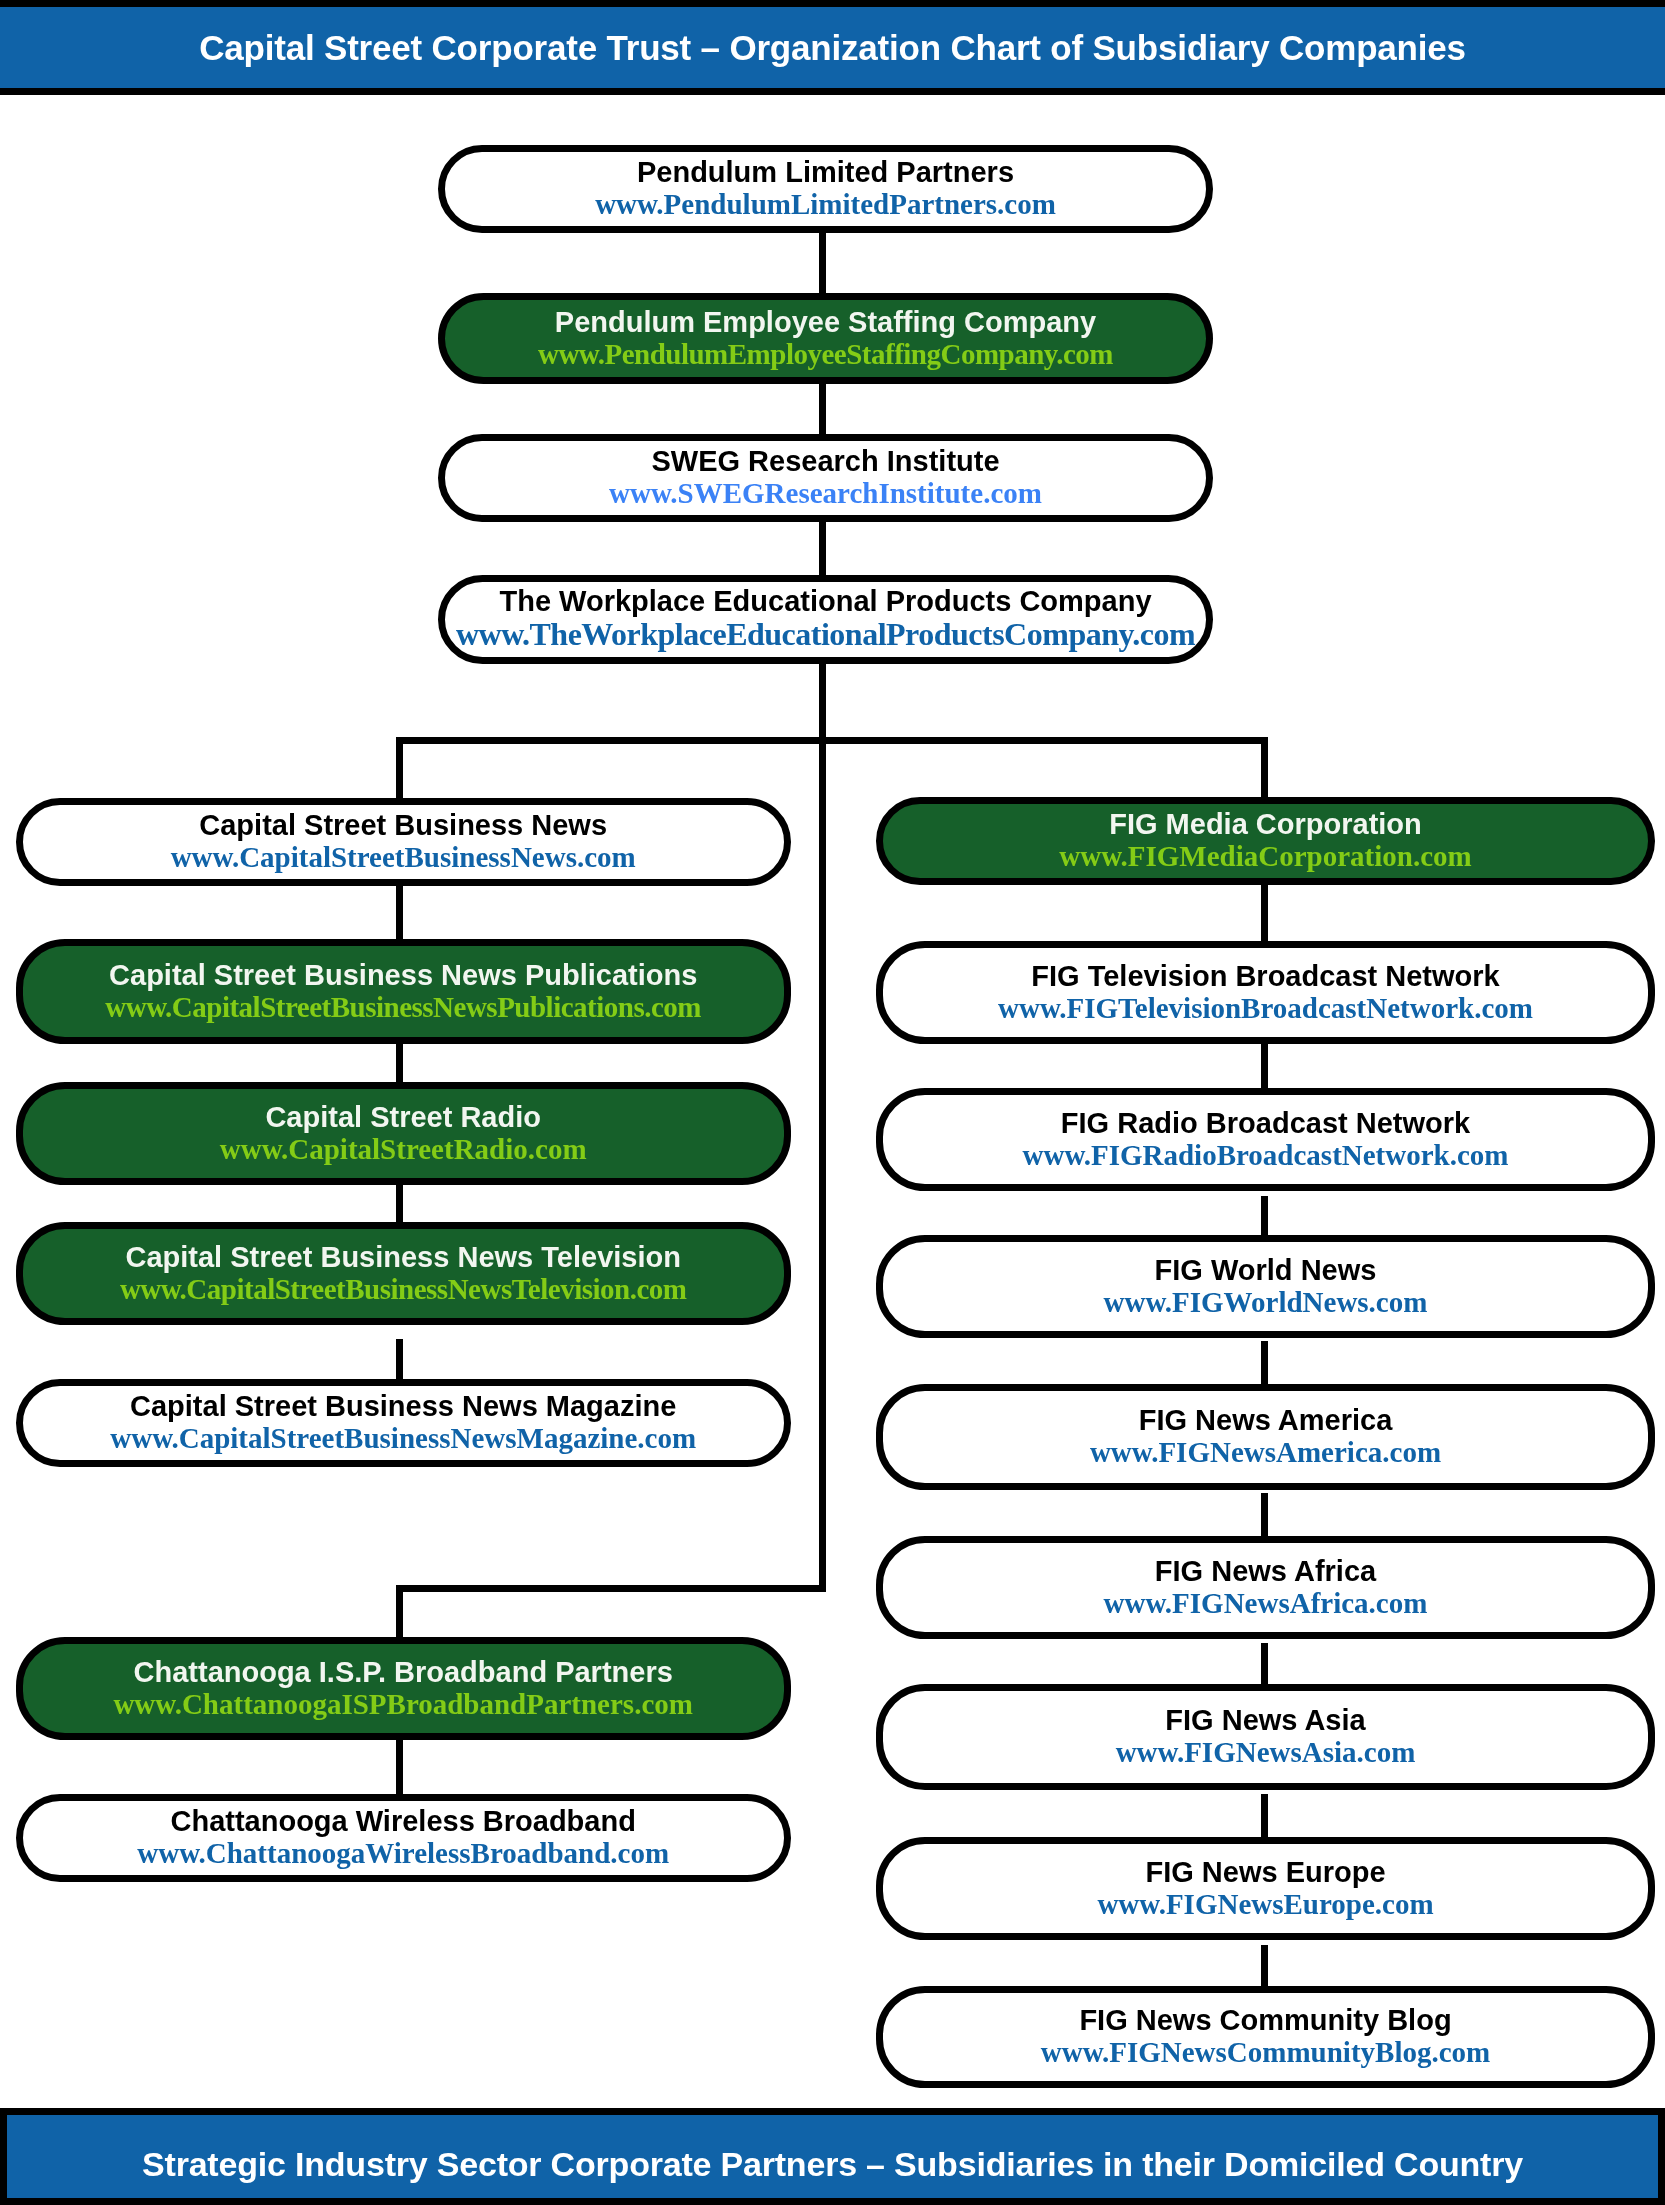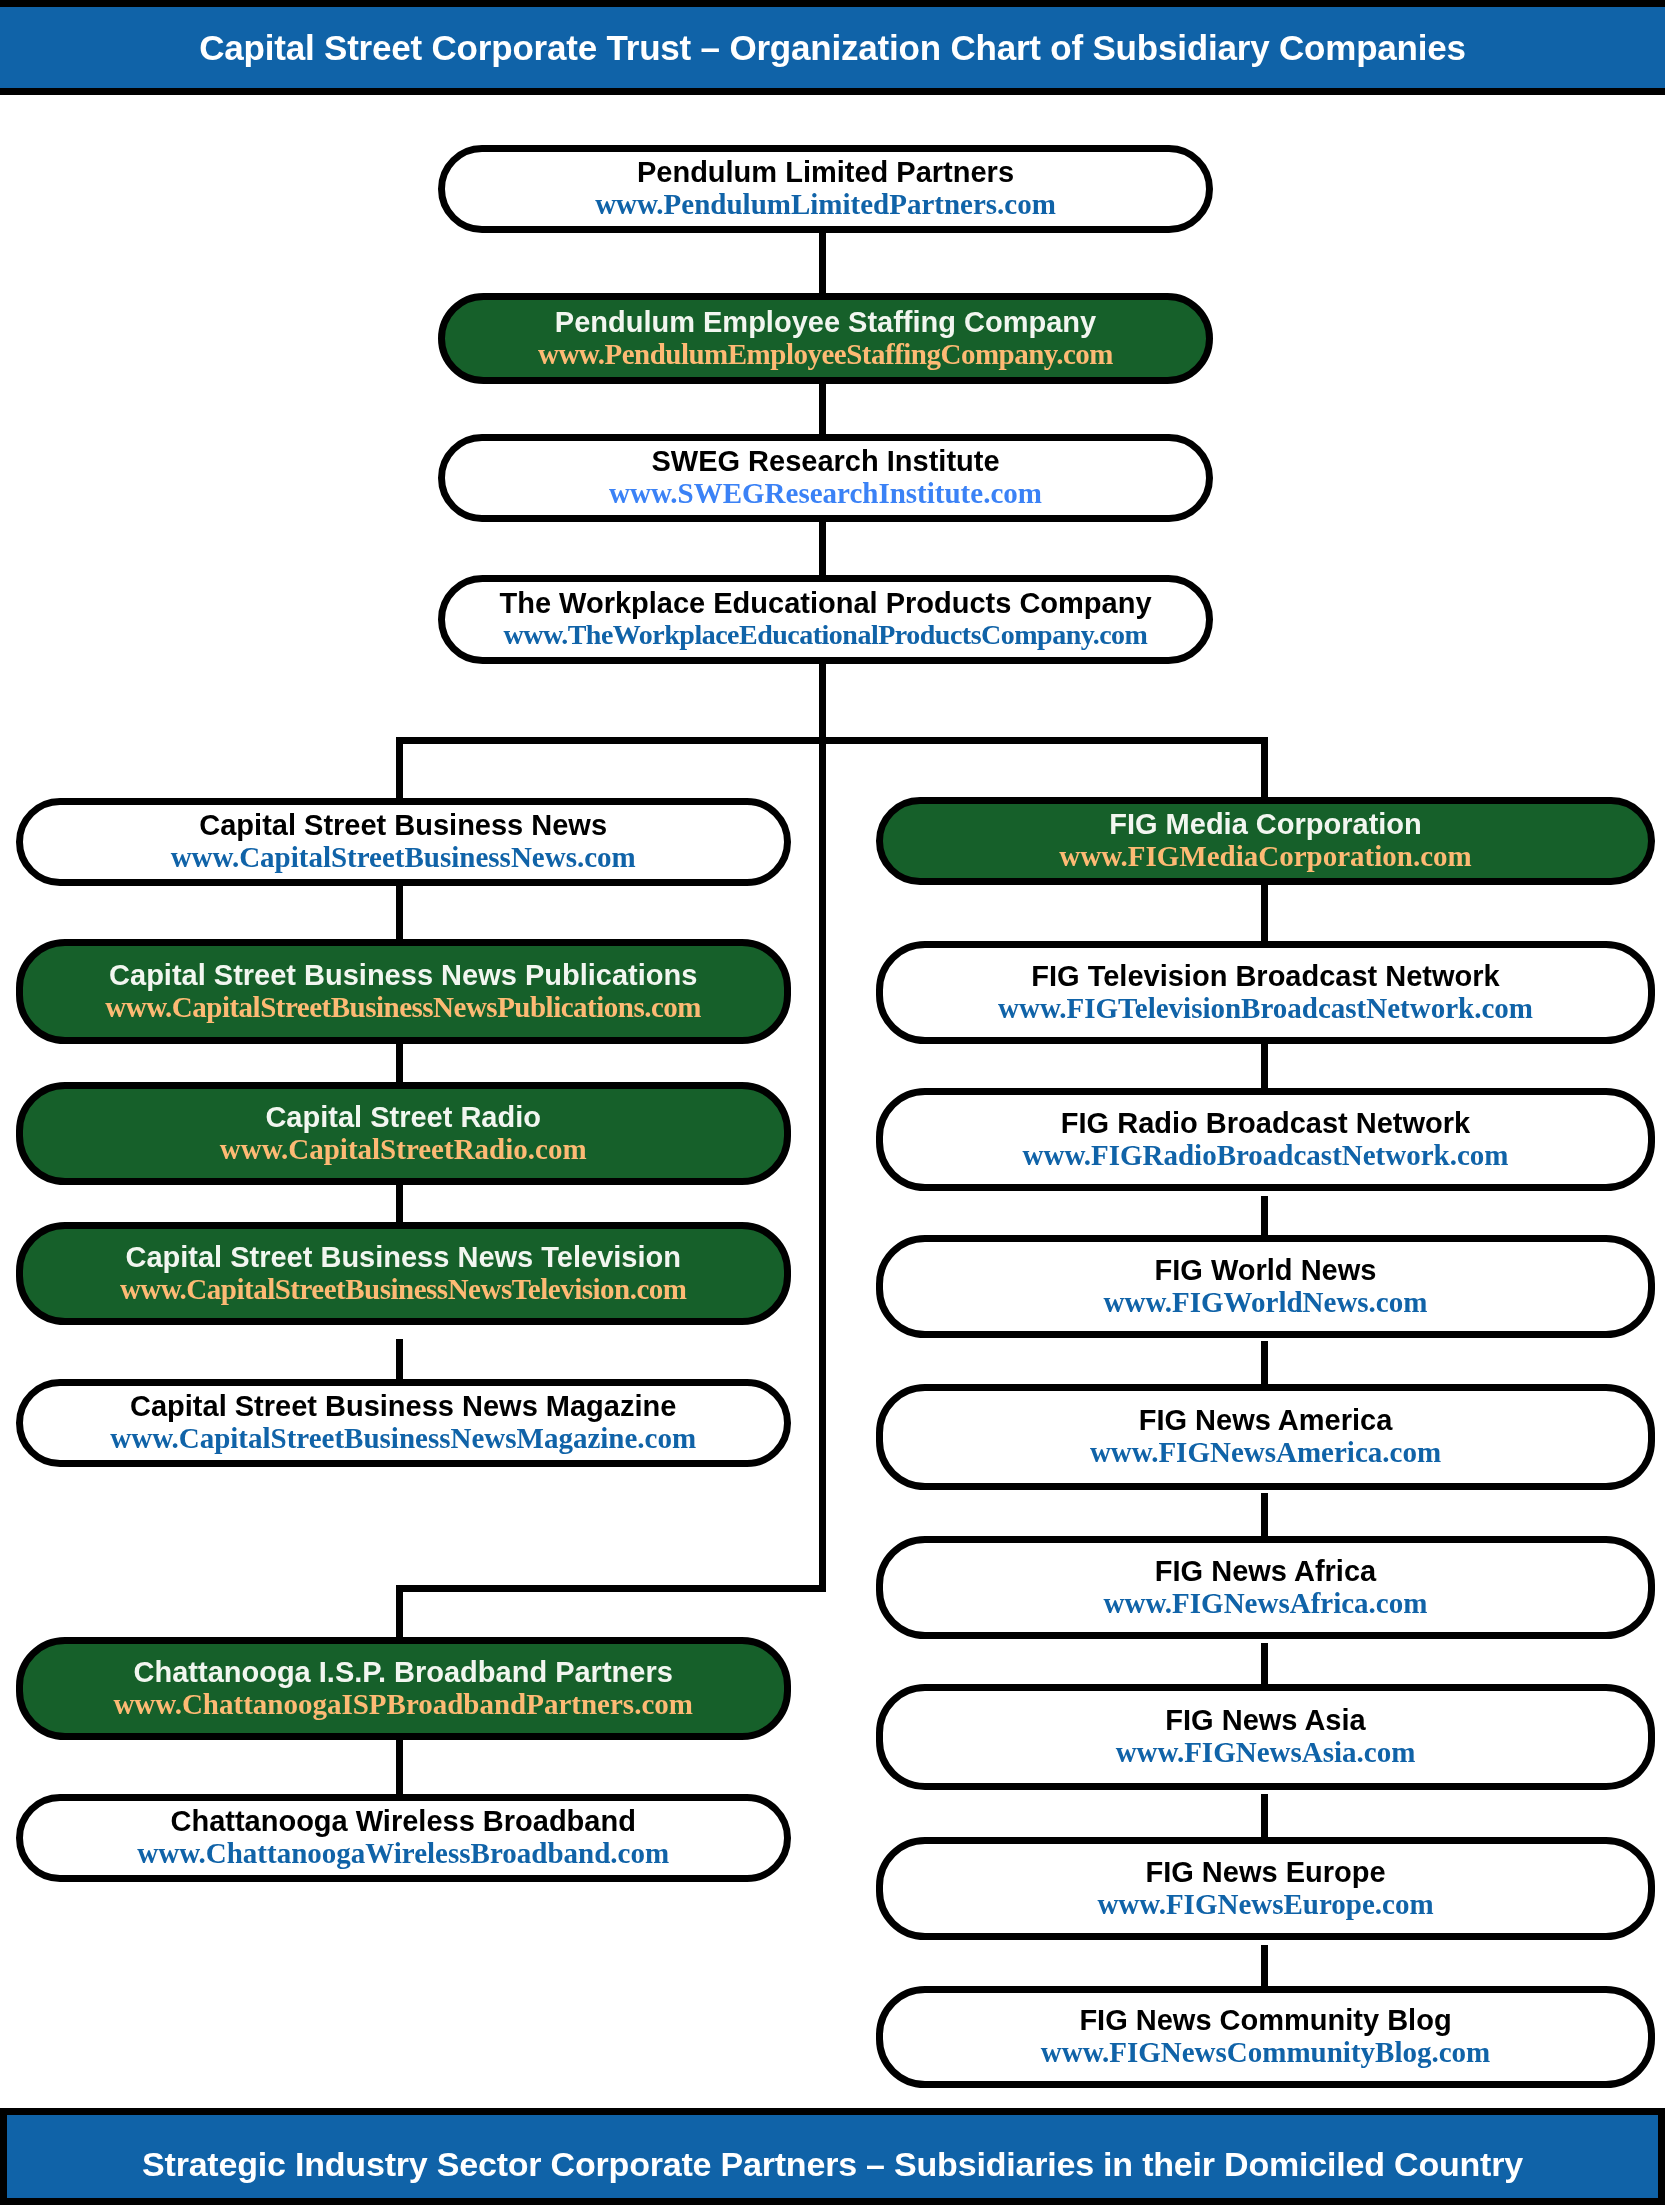--- a/index.html
+++ b/index.html
@@ -47,21 +47,21 @@
   .node .t1{
     font-weight:bold;color:#000000;
     font-size:29px;line-height:1.08;white-space:nowrap;
   }
   .node .t2{
     font-weight:bold;color:#1063a8;
     font-size:29px;line-height:1.12;white-space:nowrap;font-family:Liberation Serif, serif;
   }
   .node .t2.plain{color:#3b82f6;}
   .node.green .t1{color:#f2f6f0;}
-  .node.green .t2{color:#fdba74;}
+  .node.green .t2{color:#84cc16;}
   .node .t2.tight{letter-spacing:-0.5px;}
 </style>
 </head>
 <body>
 
 <div class="page">
 
   <div class="banner top">
     <div class="banner-text">Capital Street Corporate Trust – Organization Chart of Subsidiary Companies</div>
   </div>
@@ -106,21 +106,21 @@
     <div class="t2 tight">www.PendulumEmployeeStaffingCompany.com</div>
   </div>
 
   <div class="node" style="left:438px;top:434px;width:775px;height:88px;">
     <div class="t1">SWEG Research Institute</div>
     <div class="t2 plain">www.SWEGResearchInstitute.com</div>
   </div>
 
   <div class="node" style="left:438px;top:575px;width:775px;height:89px;">
     <div class="t1">The Workplace Educational Products Company</div>
-    <div class="t2 tight" style="font-size: 28px;">www.TheWorkplaceEducationalProductsCompany.com</div>
+    <div class="t2 tight" style="font-size: 32px;">www.TheWorkplaceEducationalProductsCompany.com</div>
   </div>
 
   <div class="node" style="left:15.7px;top:798px;width:775px;height:88px;">
     <div class="t1">Capital Street Business News</div>
     <div class="t2">www.CapitalStreetBusinessNews.com</div>
   </div>
 
   <div class="node green" style="left:15.7px;top:939px;width:775px;height:105px;">
     <div class="t1">Capital Street Business News Publications</div>
     <div class="t2 tight">www.CapitalStreetBusinessNewsPublications.com</div>

